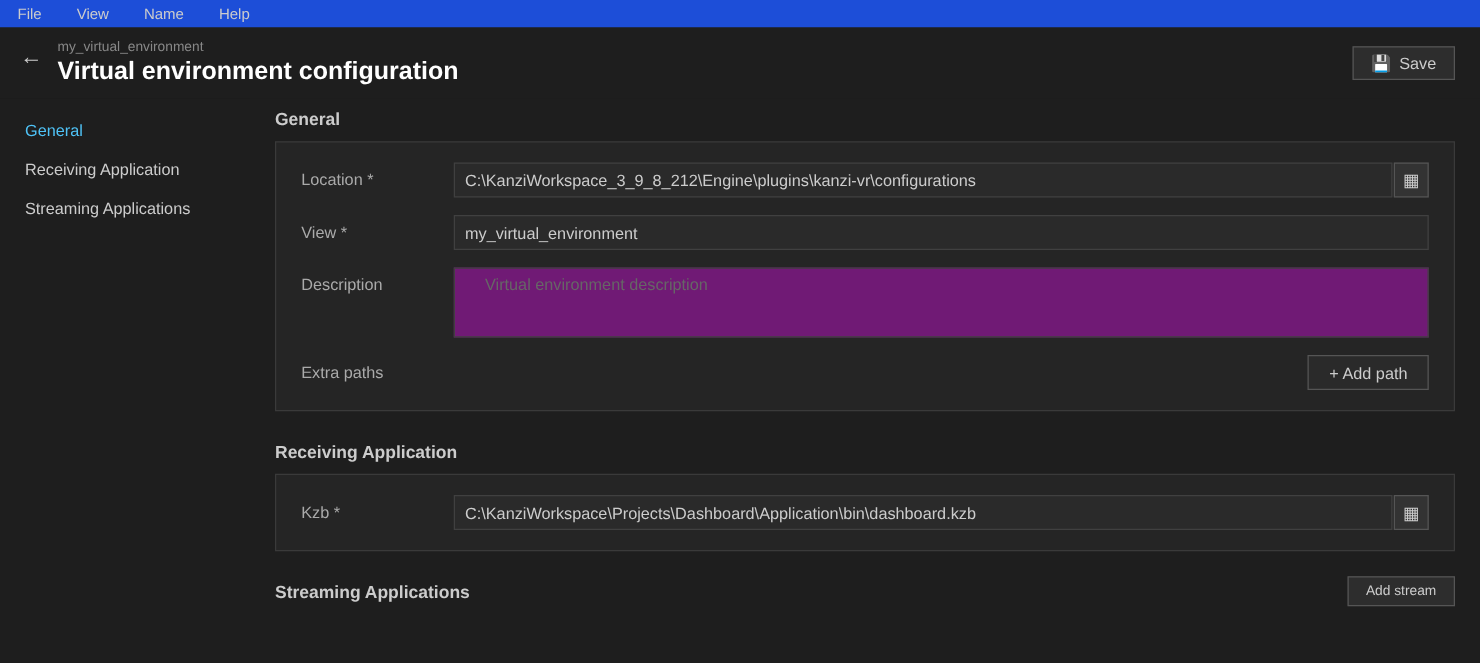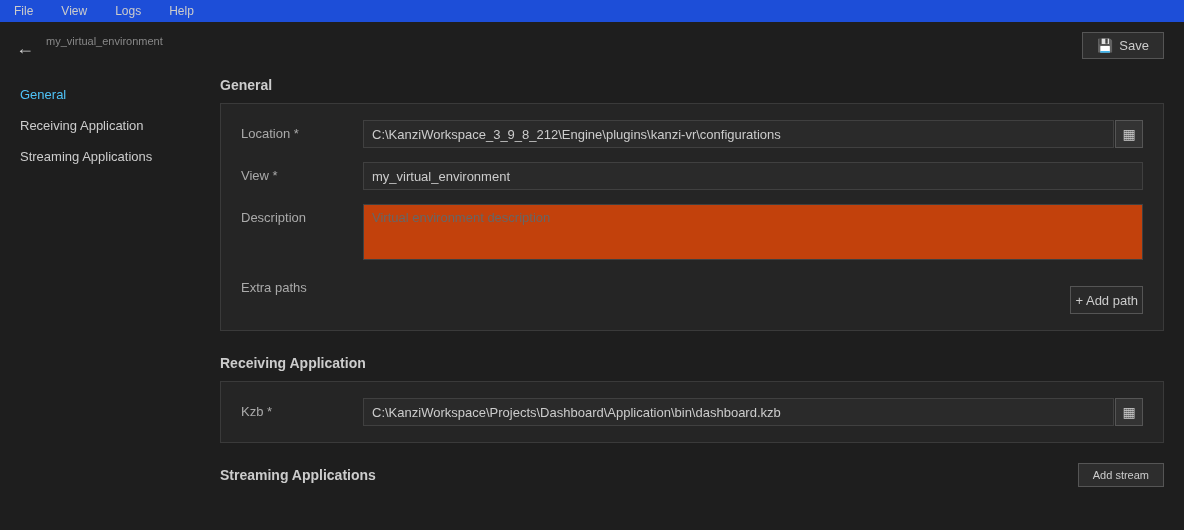--- a/index.html
+++ b/index.html
@@ -163,24 +163,24 @@
       color: #cccccc;
       padding: 5px 8px;
       font-size: 13px;
       height: 28px;
       outline: none;
     }
     .form-input::placeholder { color: #666; }
 
     .form-textarea {
       flex: 1;
-      background: #c2410c;
+      background: #701a75;
       border: 1px solid #404040;
       color: #cccccc;
-      padding: 5px 8px;
+      padding: 5px 24px;
       font-size: 13px;
       height: 56px;
       outline: none;
       resize: none;
       font-family: inherit;
     }
     .form-textarea::placeholder { color: #666; }
 
     .browse-btn {
       background: #333;
@@ -193,28 +193,27 @@
       align-items: center;
       justify-content: center;
       flex-shrink: 0;
       font-size: 14px;
     }
 
     .add-path-btn {
       background: #2a2a2a;
       border: 1px solid #555;
       color: #cccccc;
-      padding: 5px 4px;
+      padding: 5px 16px;
       font-size: 13px;
       cursor: pointer;
       height: 28px;
       display: flex;
       align-items: center;
       gap: 4px;
-      margin-top: 12px;
     }
 
     .section-header-row {
       display: flex;
       align-items: center;
       justify-content: space-between;
       padding-top: 4px;
       margin-bottom: 10px;
     }
 
@@ -226,31 +225,32 @@
       font-size: 11px;
       cursor: pointer;
     }
   </style>
 </head>
 <body>
 
 <div class="menubar">
   <span class="menubar-item">File</span>
   <span class="menubar-item">View</span>
-  <span class="menubar-item">Logs</span>
+  <span class="menubar-item">Name</span>
   <span class="menubar-item">Help</span>
 </div>
 
 <div class="app-container">
 
   <div class="header">
     <div class="header-left">
       <button class="back-btn">←</button>
       <div class="header-title-group">
         <span class="header-subtitle">my_virtual_environment</span>
+        <span class="header-title">Virtual environment configuration</span>
       </div>
     </div>
     <button class="save-btn">
       <span>💾</span>
       <span>Save</span>
     </button>
   </div>
 
   <div class="body">
 

